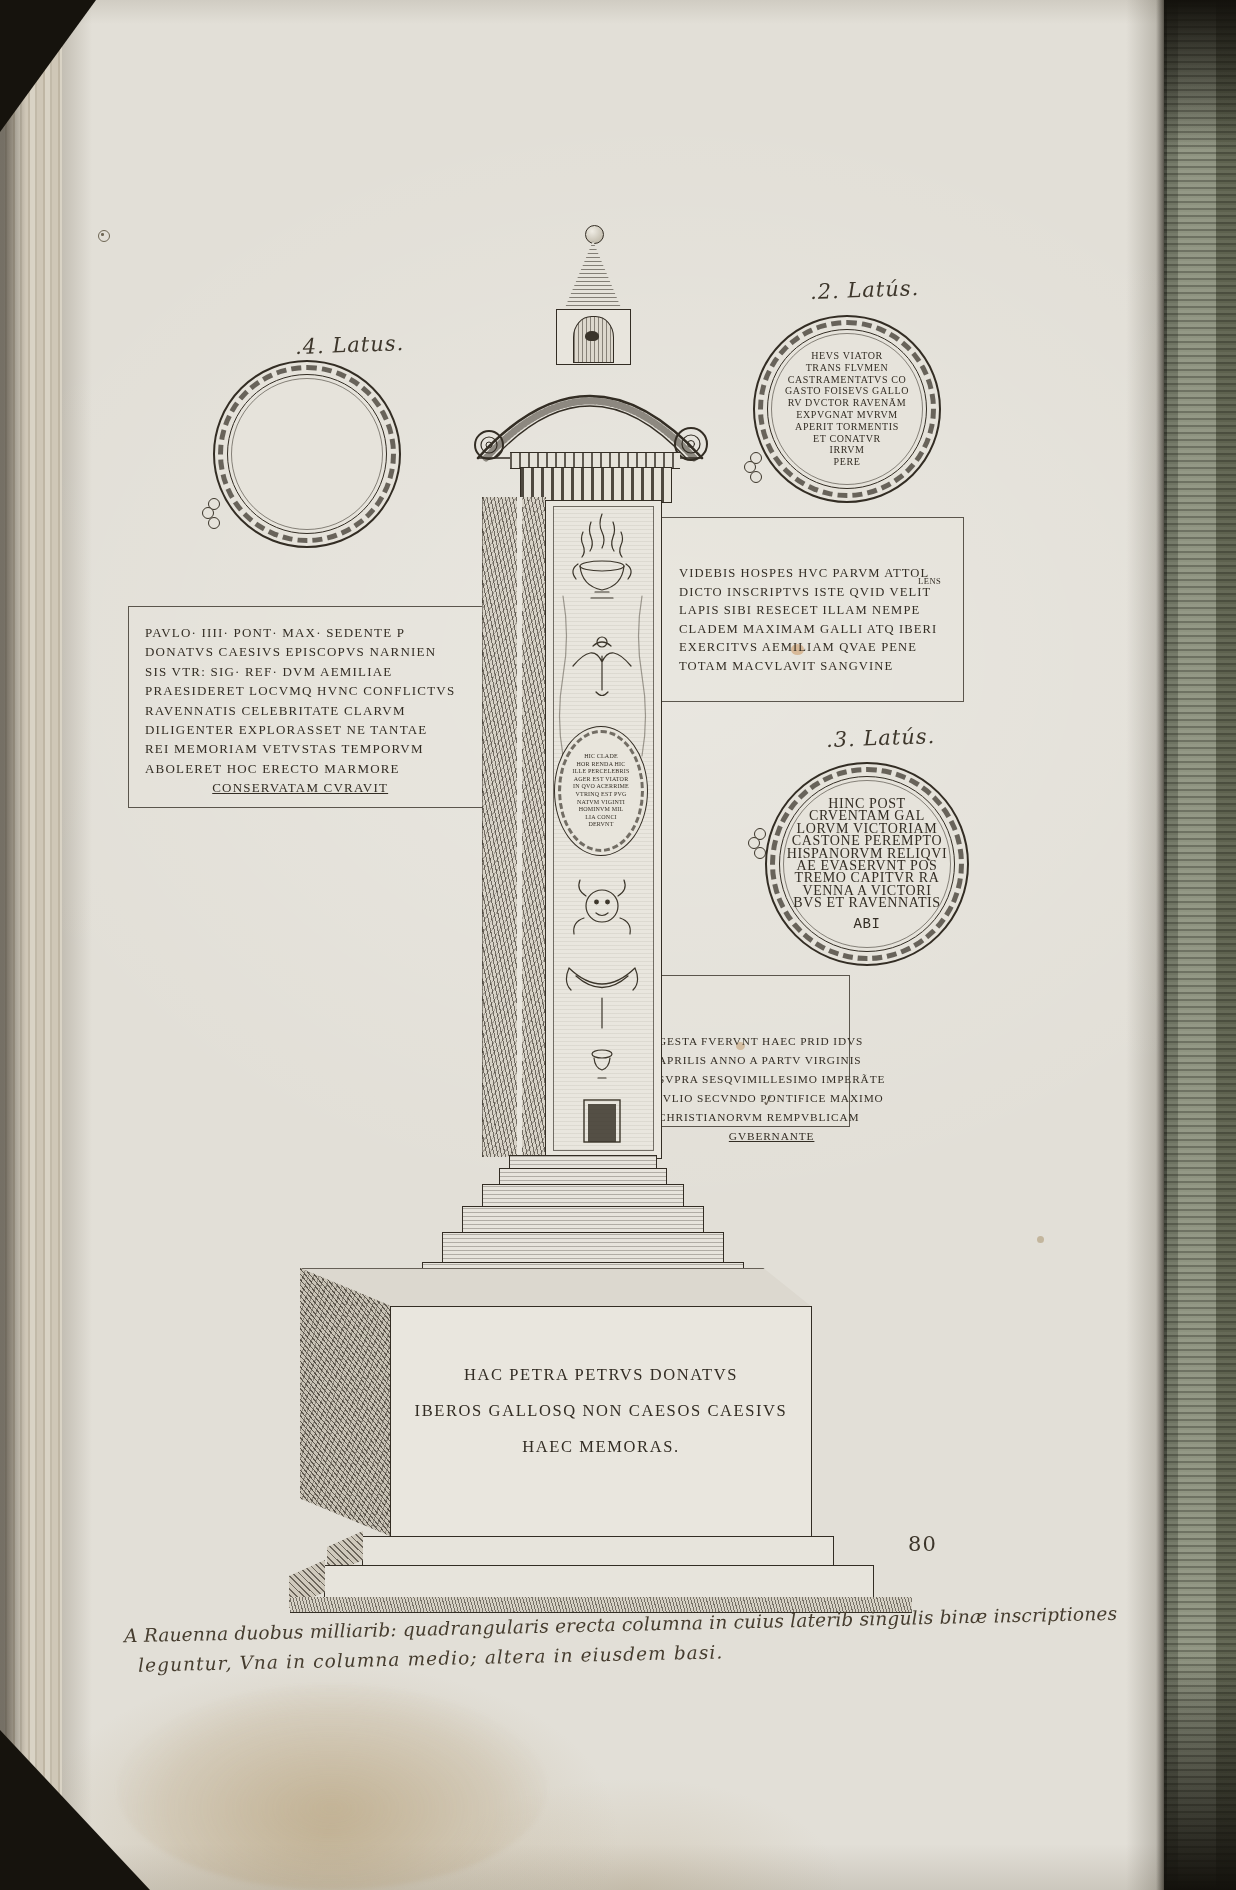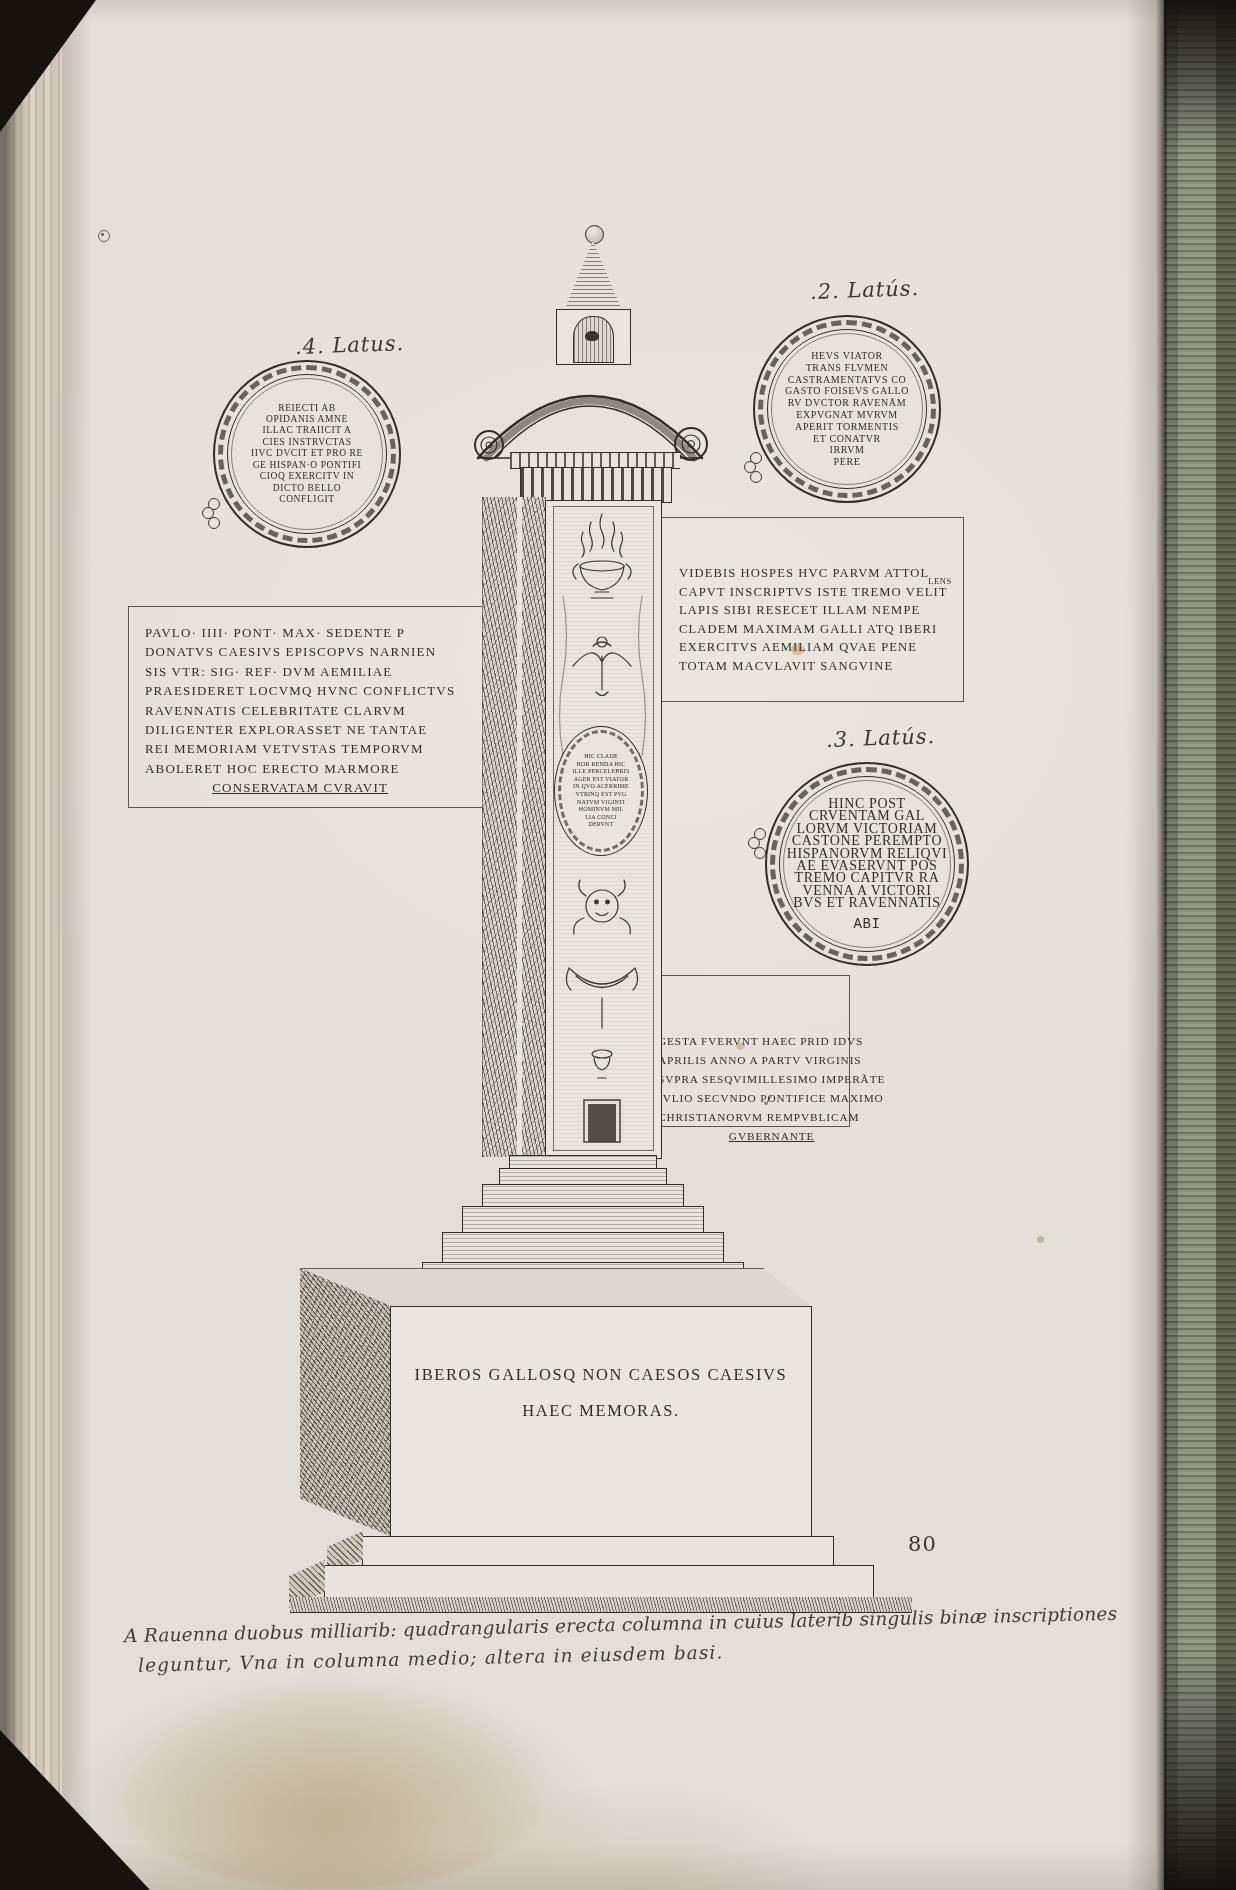--- a/index.html
+++ b/index.html
@@ -170,31 +170,20 @@
     <div class="ring-mark"></div>
 
     <div class="latus-label" style="left:233px;top:333px;">.4. Latus.</div>
     <div class="latus-label" style="left:748px;top:278px;">.2. Latús.</div>
     <div class="latus-label" style="left:764px;top:726px;">.3. Latús.</div>
 
     <div class="medallion m4" style="left:151px;top:360px;width:184px;height:184px;">
       <div class="ring-hatch"></div>
       <div class="ring-in"></div>
       <div class="ring-in2"></div>
-      <div class="mtext tlines">
-          <div>REIECTI AB</div>
-          <div>OPIDANIS AMNE</div>
-          <div>ILLAC TRAIICIT A</div>
-          <div>CIES INSTRVCTAS</div>
-          <div>IIVC DVCIT ET PRO RE</div>
-          <div>GE HISPAN·O PONTIFI</div>
-          <div>CIOQ EXERCITV IN</div>
-          <div>DICTO  BELLO</div>
-          <div>CONFLIGIT</div>
-        </div>
     </div>
     <div class="clover" style="left:140px;top:498px;">
         <span></span>
         <span></span>
         <span></span>
       </div>
 
     <div class="medallion m2" style="left:691px;top:315px;width:184px;height:184px;">
       <div class="ring-hatch"></div>
       <div class="ring-in"></div>
@@ -252,21 +241,21 @@
           <div>REI MEMORIAM VETVSTAS TEMPORVM</div>
           <div>ABOLERET HOC ERECTO MARMORE</div>
           <div>CONSERVATAM CVRAVIT</div>
         </div>
     </div>
 
     <div class="tblock b-videbis" style="left:598px;top:517px;width:302px;height:183px;">
       <div class="tlines">
         <div class="videbis-l1"><span>VIDEBIS HOSPES HVC PARVM ATTOL</span><span class="videbis-sup">LENS</span></div>
         <div class="tlines-rest">
-            <div>CAPVT INSCRIPTVS ISTE TREMO VELIT</div>
+            <div>DICTO INSCRIPTVS ISTE QVID VELIT</div>
             <div>LAPIS SIBI RESECET ILLAM NEMPE</div>
             <div>CLADEM MAXIMAM GALLI ATQ IBERI</div>
             <div>EXERCITVS AEMILIAM QVAE PENE</div>
             <div>TOTAM MACVLAVIT SANGVINE</div>
           </div>
       </div>
     </div>
 
     <div class="tblock b-gesta center-last" style="left:581px;top:975px;width:205px;height:150px;">
       <div class="tlines">
@@ -348,20 +337,21 @@
     <div class="molding" style="left:437px;top:1168px;width:166px;height:16px;"></div>
     <div class="molding" style="left:420px;top:1184px;width:200px;height:22px;"></div>
     <div class="molding" style="left:400px;top:1206px;width:240px;height:26px;"></div>
     <div class="molding" style="left:380px;top:1232px;width:280px;height:30px;"></div>
     <div class="molding" style="left:360px;top:1262px;width:320px;height:42px;"></div>
 
     <div class="ped-top"></div>
     <div class="ped-side"></div>
     <div class="ped-front">
       <div class="tlines">
+          <div>HAC PETRA PETRVS DONATVS</div>
           <div>IBEROS GALLOSQ NON CAESOS CAESIVS</div>
           <div>HAEC MEMORAS.</div>
         </div>
     </div>
 
     <div class="step step1"></div>
     <div class="step step2"></div>
     <div class="step-base"></div>
 
     <div class="handwriting hw1">A Rauenna duobus milliarib: quadrangularis erecta columna in cuius laterib singulis binæ inscriptiones</div>

